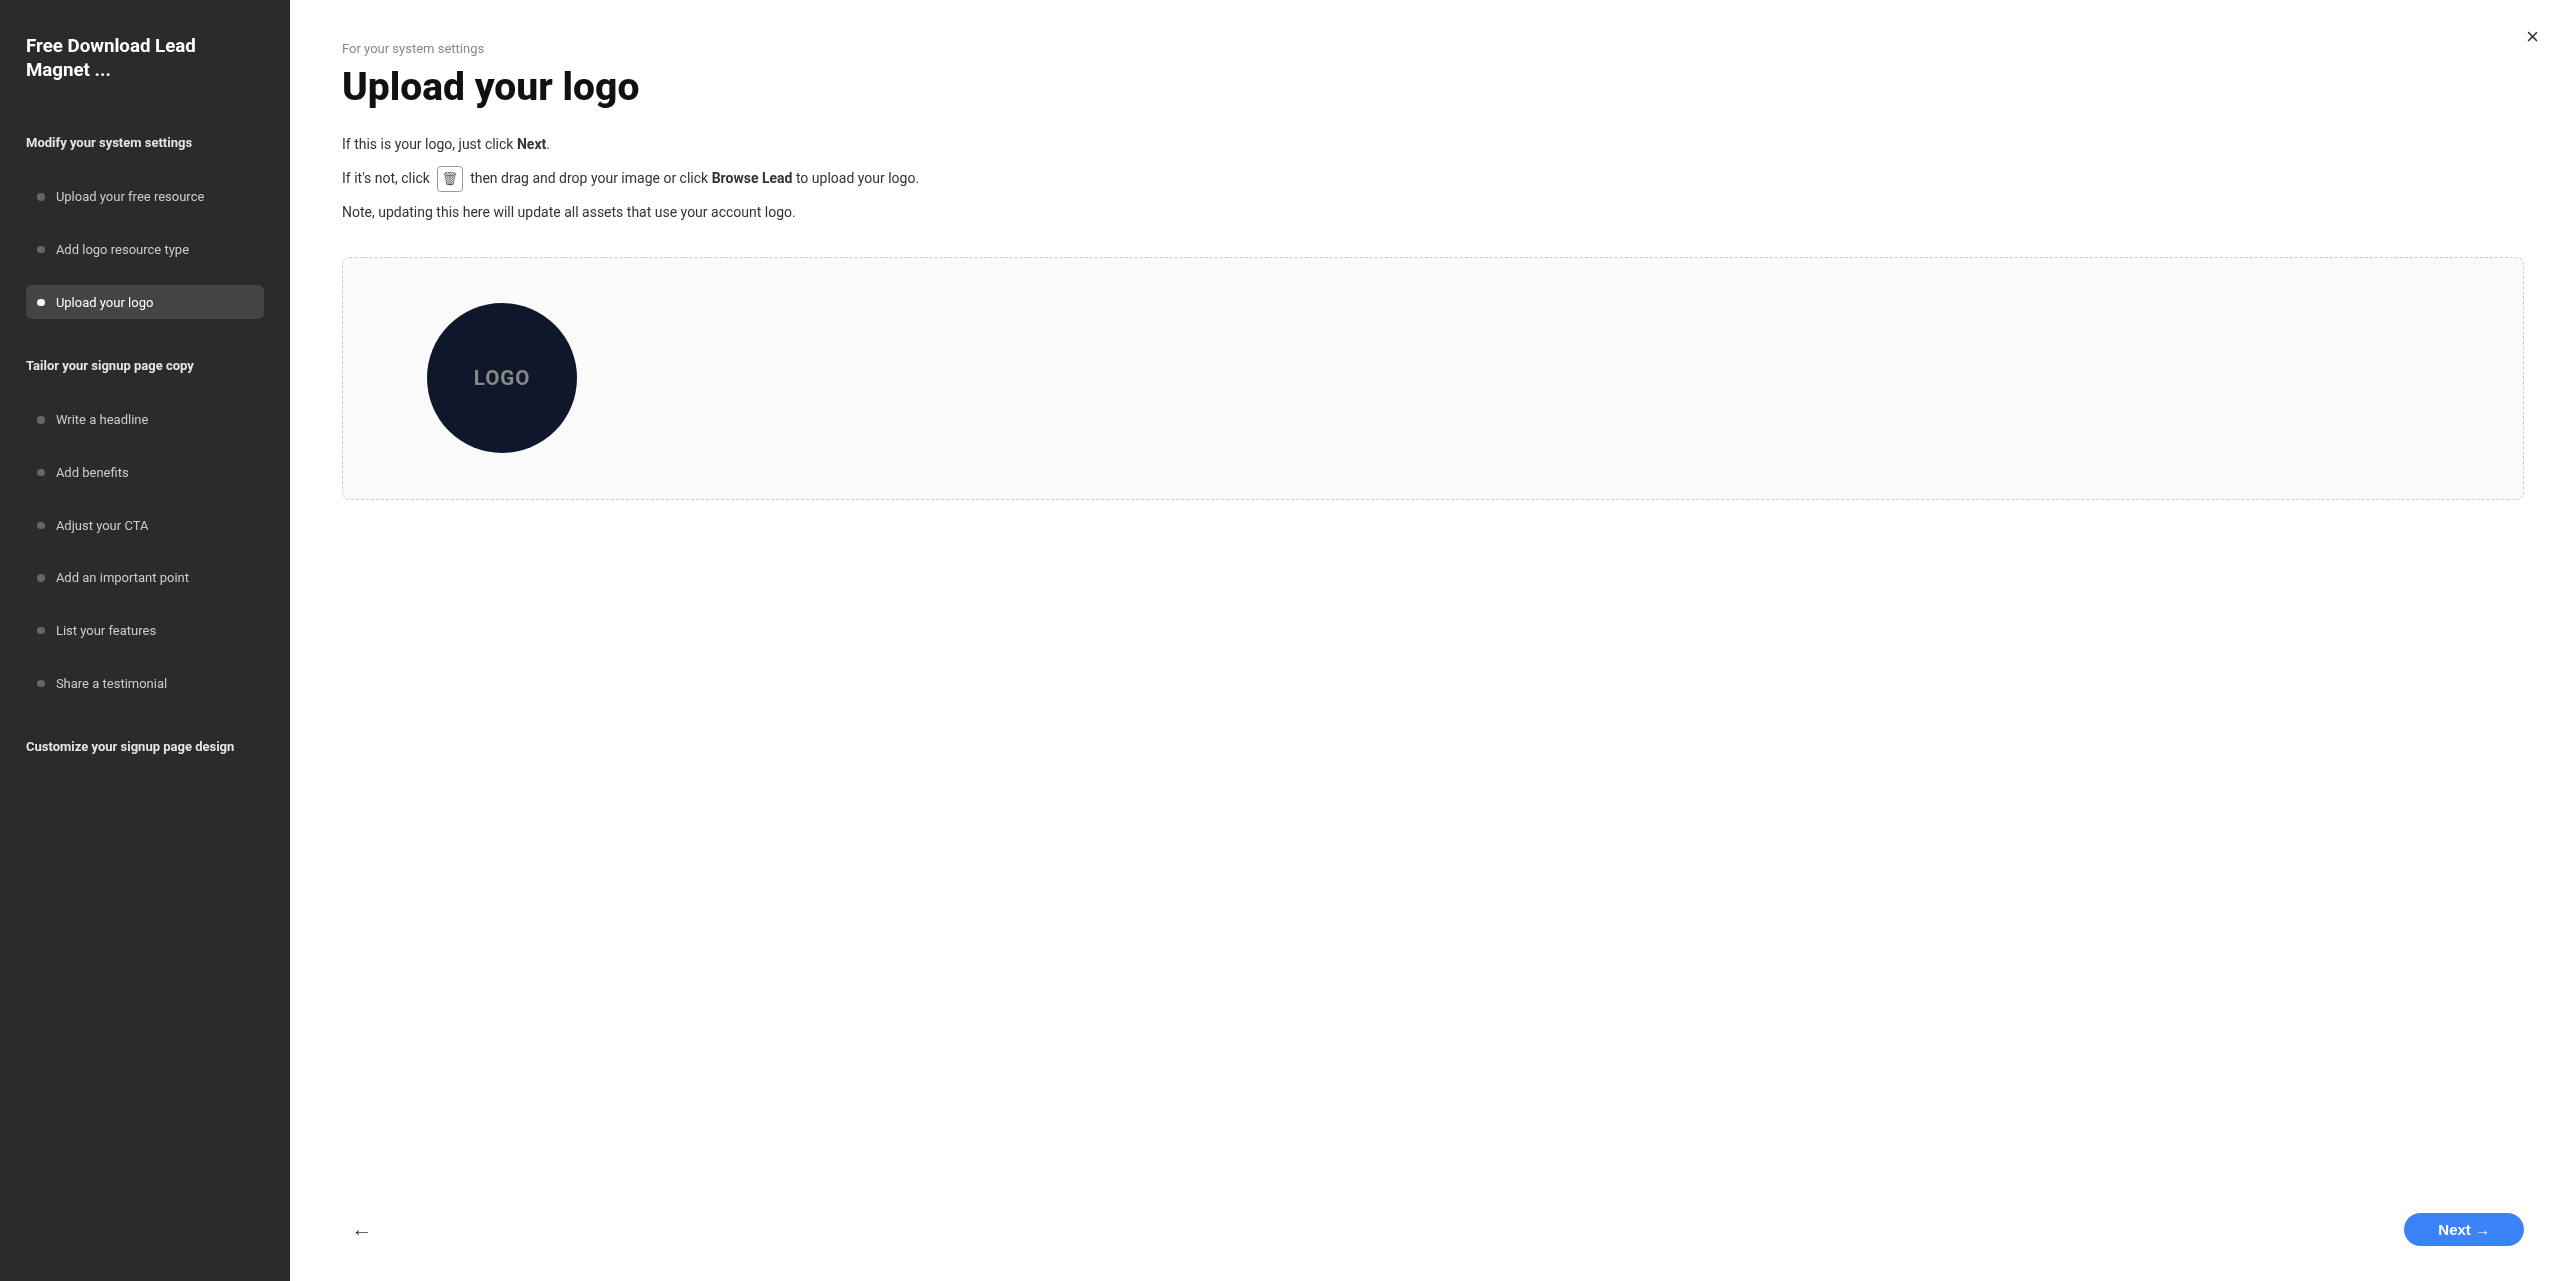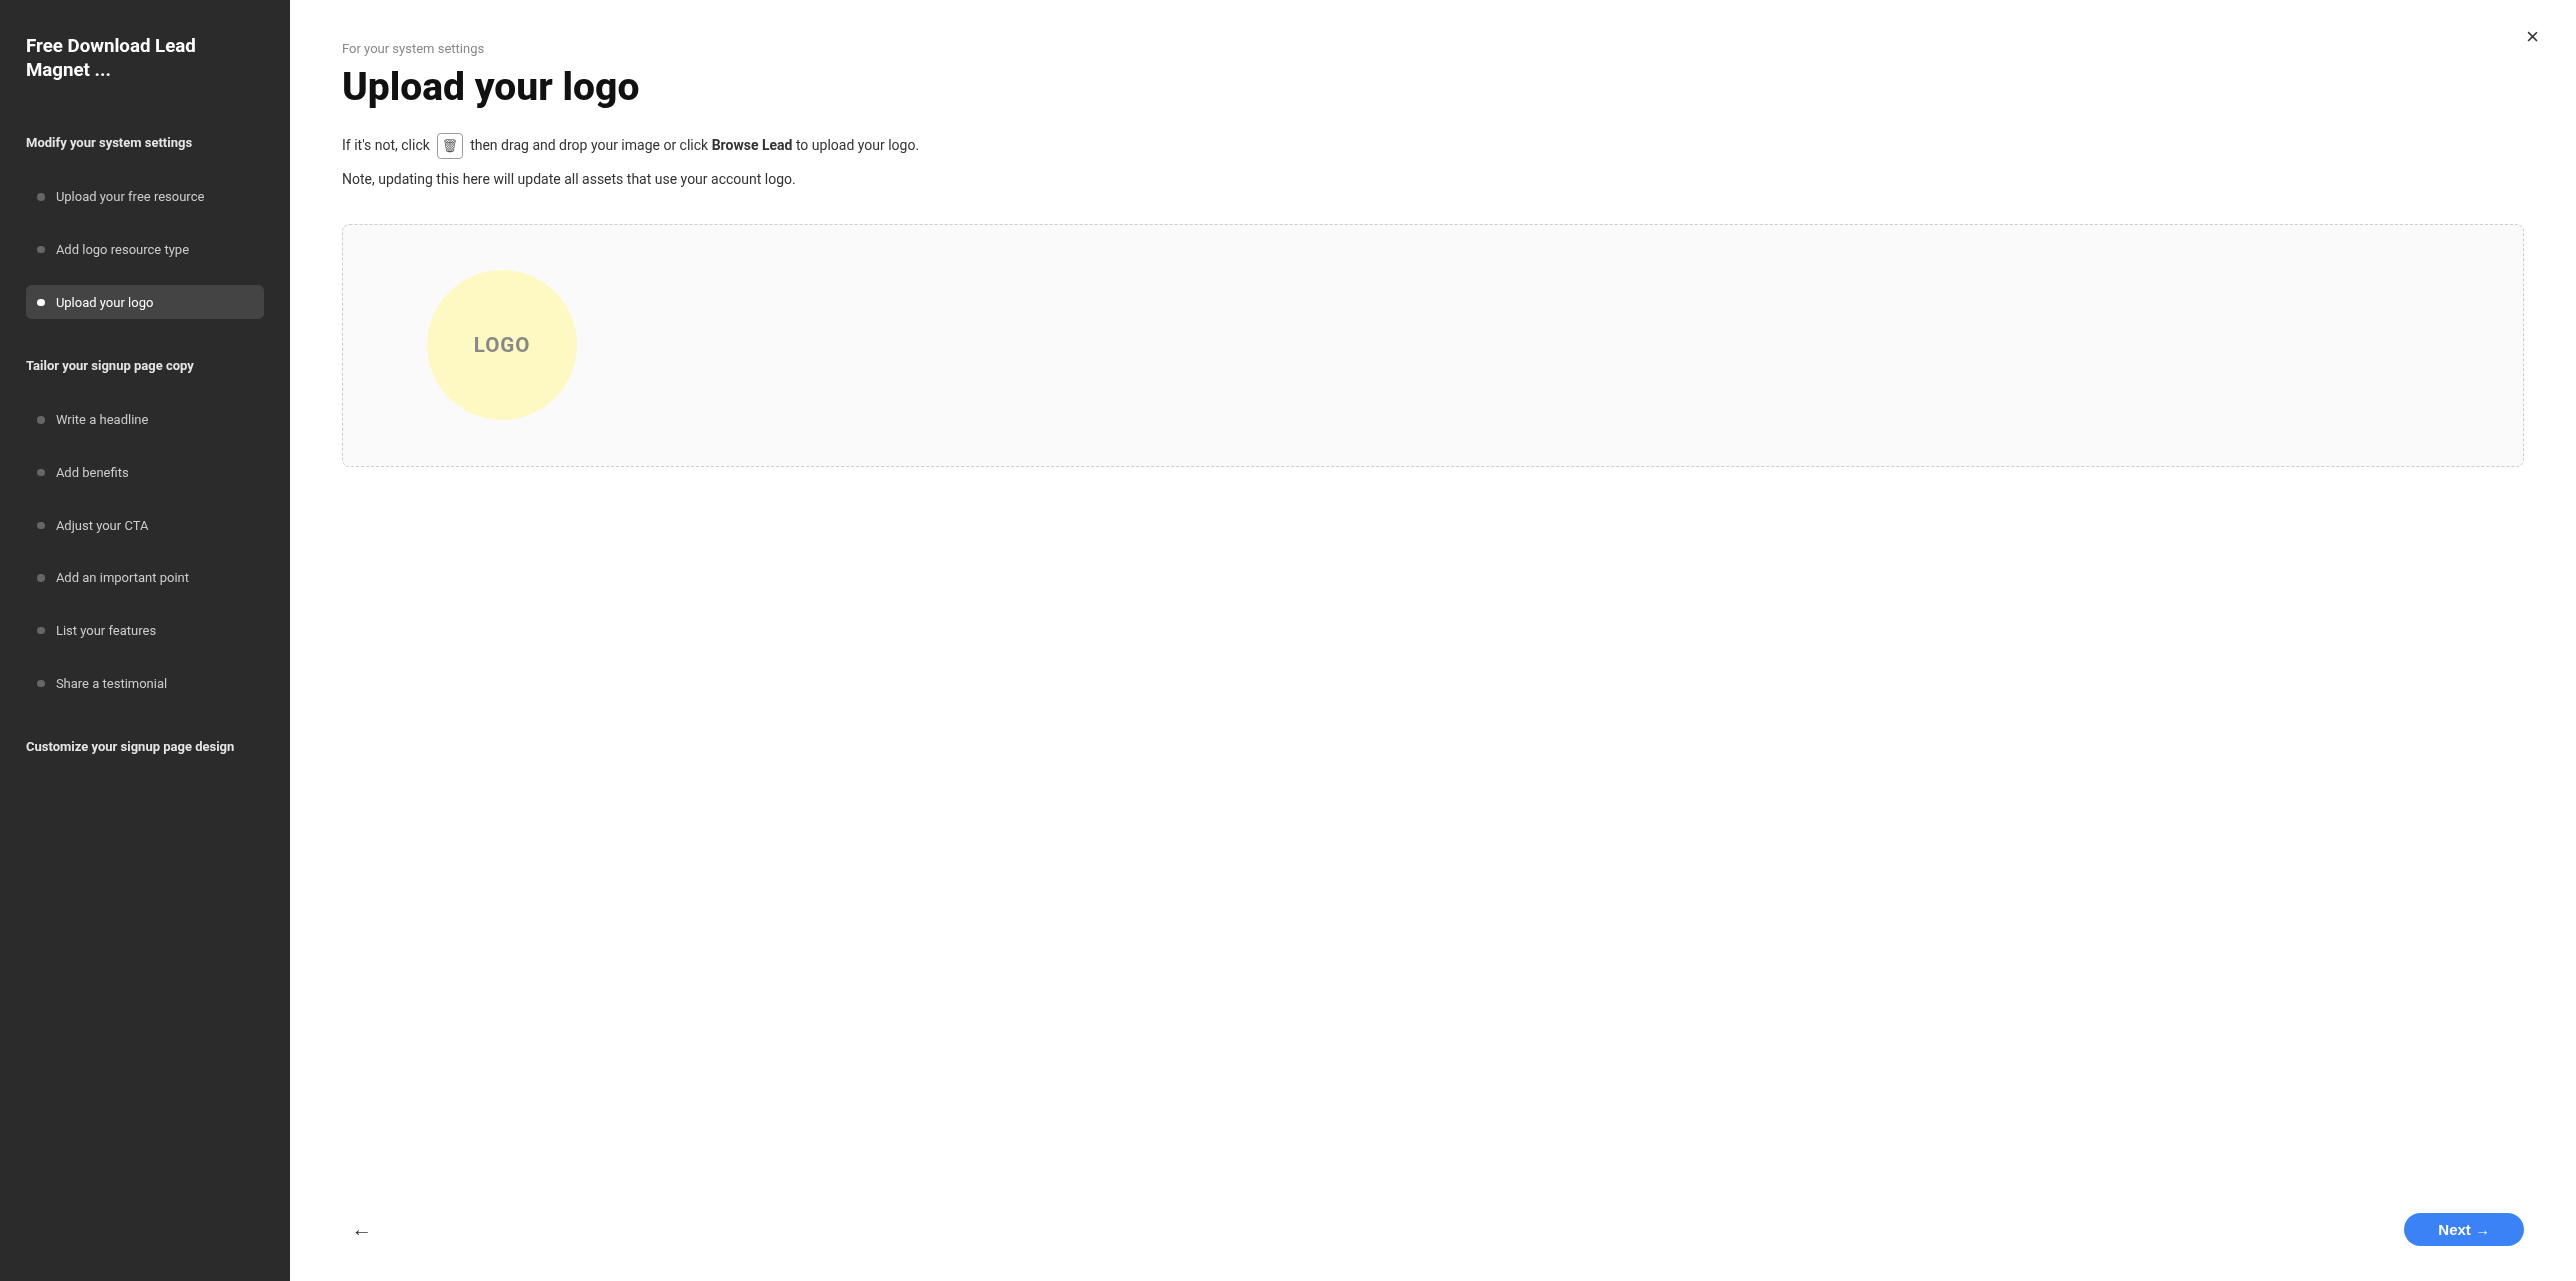--- a/index.html
+++ b/index.html
@@ -149,21 +149,21 @@
       margin-top: 22.4px;
       margin-bottom: 37px;
       background: #fafafa;
       cursor: pointer;
     }
 
     .logo-placeholder {
       width: 150px;
       height: 150px;
       border-radius: 50%;
-      background: #fef9c3;
+      background: #0f172a;
       display: flex;
       align-items: center;
       justify-content: center;
       font-size: 20.6px;
       font-weight: 700;
       color: #888;
       letter-spacing: 0.9px;
       margin-left: 56px;
     }
 
@@ -248,20 +248,23 @@
   <div class="sidebar-section-label sidebar-section-gap">Customize your signup page design</div>
 </aside>
 
 <main class="main">
   <button class="close-btn">×</button>
 
   <p class="main-subtitle">For your system settings</p>
   <h1 class="main-title">Upload your logo</h1>
 
 
+  <p class="main-description">
+    <span>If this is your logo, just click </span><b>Next</b><span>.</span>
+  </p>
 
   <p class="main-description">
     <span>If it's not, click </span><span class="trash-icon">🗑</span><span> then drag and drop your image or click </span><b>Browse Lead</b><span> to upload your logo.</span>
   </p>
 
   <p class="main-description">Note, updating this here will update all assets that use your account logo.</p>
 
   <div class="upload-area">
     <div class="logo-placeholder">LOGO</div>
   </div>

